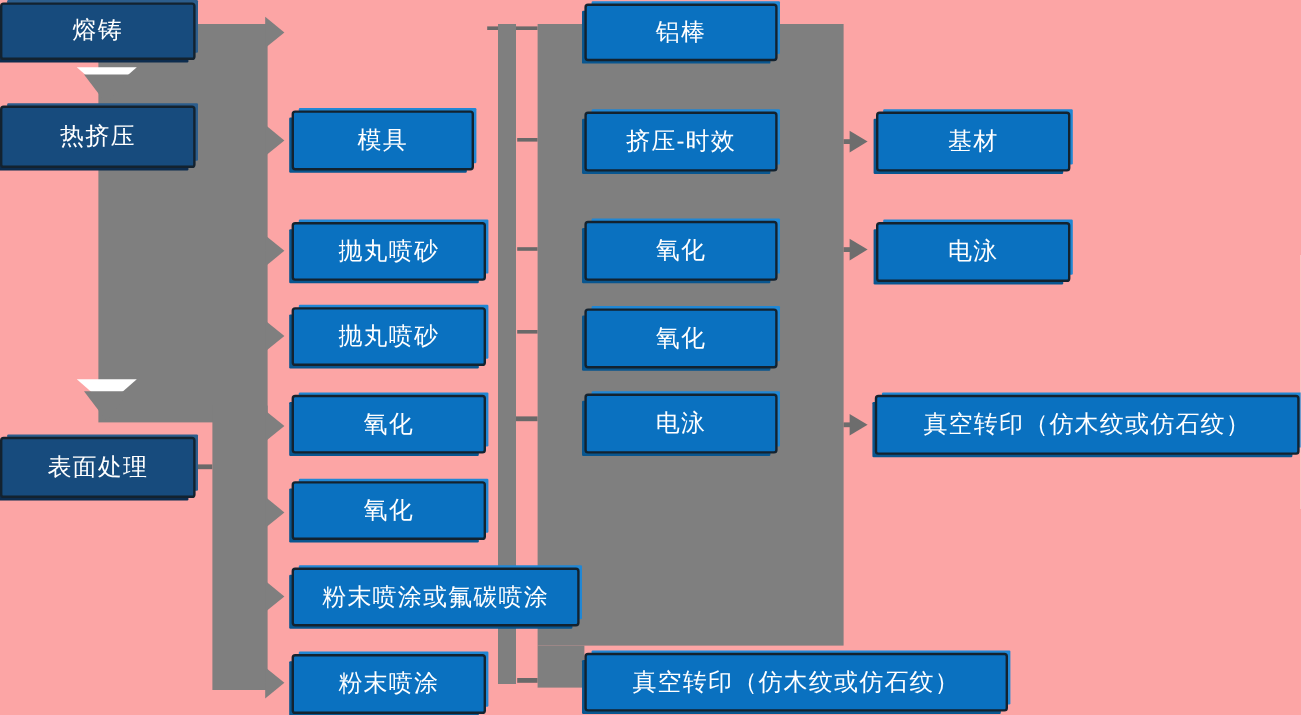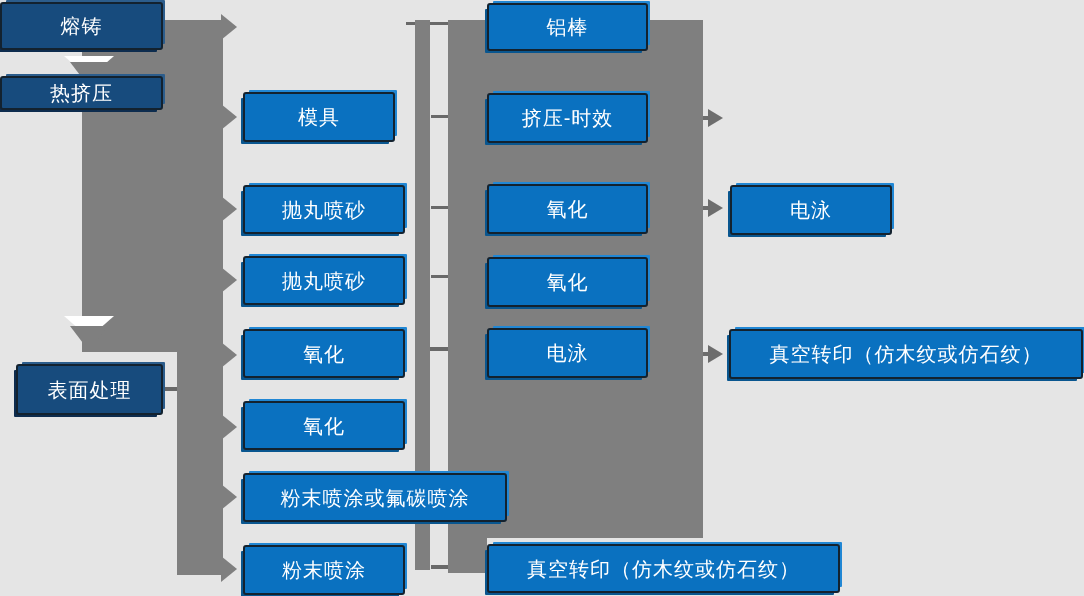--- a/index.html
+++ b/index.html
@@ -1,16 +1,16 @@
 <!DOCTYPE html>
 <html><head>
 <meta charset="utf-8">
 <style>
   html,body{margin:0;padding:0;background:#fff;}
-  #stage{position:relative;width:1084px;height:596px;background:#e5e5e5;overflow:hidden;
+  #stage{position:relative;width:1084px;height:596px;background:#fca5a5;overflow:hidden;
          font-family:"Liberation Sans","DejaVu Sans",sans-serif;text-decoration:underline;}
   .box{position:absolute;box-sizing:border-box;display:flex;align-items:center;justify-content:center;
        background:#0a71c0;border:2px solid #13222f;border-radius:3px;color:#ffffff;
        font-size:20px;letter-spacing:1px;text-align:center;line-height:1.1;
        box-shadow:4px -4px 0 -2px #2187d4,-4px 4px 0 -2px #09568f;}
   .box.dark{background:#174b7d;box-shadow:4px -4px 0 -2px #2c5d8c,-4px 4px 0 -2px #0d2c4e;}
   .band{position:absolute;background:#7f7f7f;}
   .thin{position:absolute;background:#696969;}
   .tri{position:absolute;width:0;height:0;}
   .tri.right-big{border-top:13px solid transparent;border-bottom:13px solid transparent;border-left:16px solid #7f7f7f;}
@@ -58,34 +58,35 @@
   <div class="tri down-gray" style="left:70px;top:326px"></div>
 
   <div class="stem" style="left:703px;top:116px;width:8px;height:4px"></div>
   <div class="tri right-small" style="left:708px;top:109px"></div>
   <div class="stem" style="left:703px;top:206px;width:8px;height:4px"></div>
   <div class="tri right-small" style="left:708px;top:199px"></div>
   <div class="stem" style="left:703px;top:352px;width:8px;height:4px"></div>
   <div class="tri right-small" style="left:708px;top:345px"></div>
 
   <div class="box dark" style="left:0;top:2px;width:163px;height:48px">熔铸</div>
-  <div class="box dark" style="left:0;top:76px;width:163px;height:34px">热挤压</div>
-  <div class="box dark" style="left:16px;top:364px;width:147px;height:51px">表面处理</div>
+  <div class="box dark" style="left:0;top:88px;width:163px;height:52px">热挤压</div>
+  <div class="box dark" style="left:0;top:364px;width:163px;height:51px">表面处理</div>
 
   <div class="box" style="left:243px;top:92px;width:152px;height:50px">模具</div>
   <div class="box" style="left:243px;top:185px;width:162px;height:49px">抛丸喷砂</div>
   <div class="box" style="left:243px;top:256px;width:162px;height:49px">抛丸喷砂</div>
   <div class="box" style="left:243px;top:329px;width:162px;height:49px">氧化</div>
   <div class="box" style="left:243px;top:401px;width:162px;height:49px">氧化</div>
-  <div class="box" style="left:243px;top:473px;width:264px;height:49px">粉末喷涂或氟碳喷涂</div>
+  <div class="box" style="left:243px;top:473px;width:240px;height:49px">粉末喷涂或氟碳喷涂</div>
   <div class="box" style="left:243px;top:545px;width:162px;height:50px">粉末喷涂</div>
 
   <div class="box" style="left:487px;top:93px;width:161px;height:50px">挤压-时效</div>
   <div class="box" style="left:487px;top:3px;width:161px;height:48px">铝棒</div>
   <div class="box" style="left:487px;top:184px;width:161px;height:50px">氧化</div>
   <div class="box" style="left:487px;top:257px;width:161px;height:50px">氧化</div>
   <div class="box" style="left:487px;top:328px;width:161px;height:50px">电泳</div>
   <div class="box" style="left:487px;top:544px;width:353px;height:49px">真空转印（仿木纹或仿石纹）</div>
 
+  <div class="box" style="left:730px;top:93px;width:162px;height:50px">基材</div>
   <div class="box" style="left:730px;top:185px;width:162px;height:50px">电泳</div>
   <div class="box" style="left:729px;top:329px;width:354px;height:50px">真空转印（仿木纹或仿石纹）</div>
 
 </div>
 
 </body></html>

